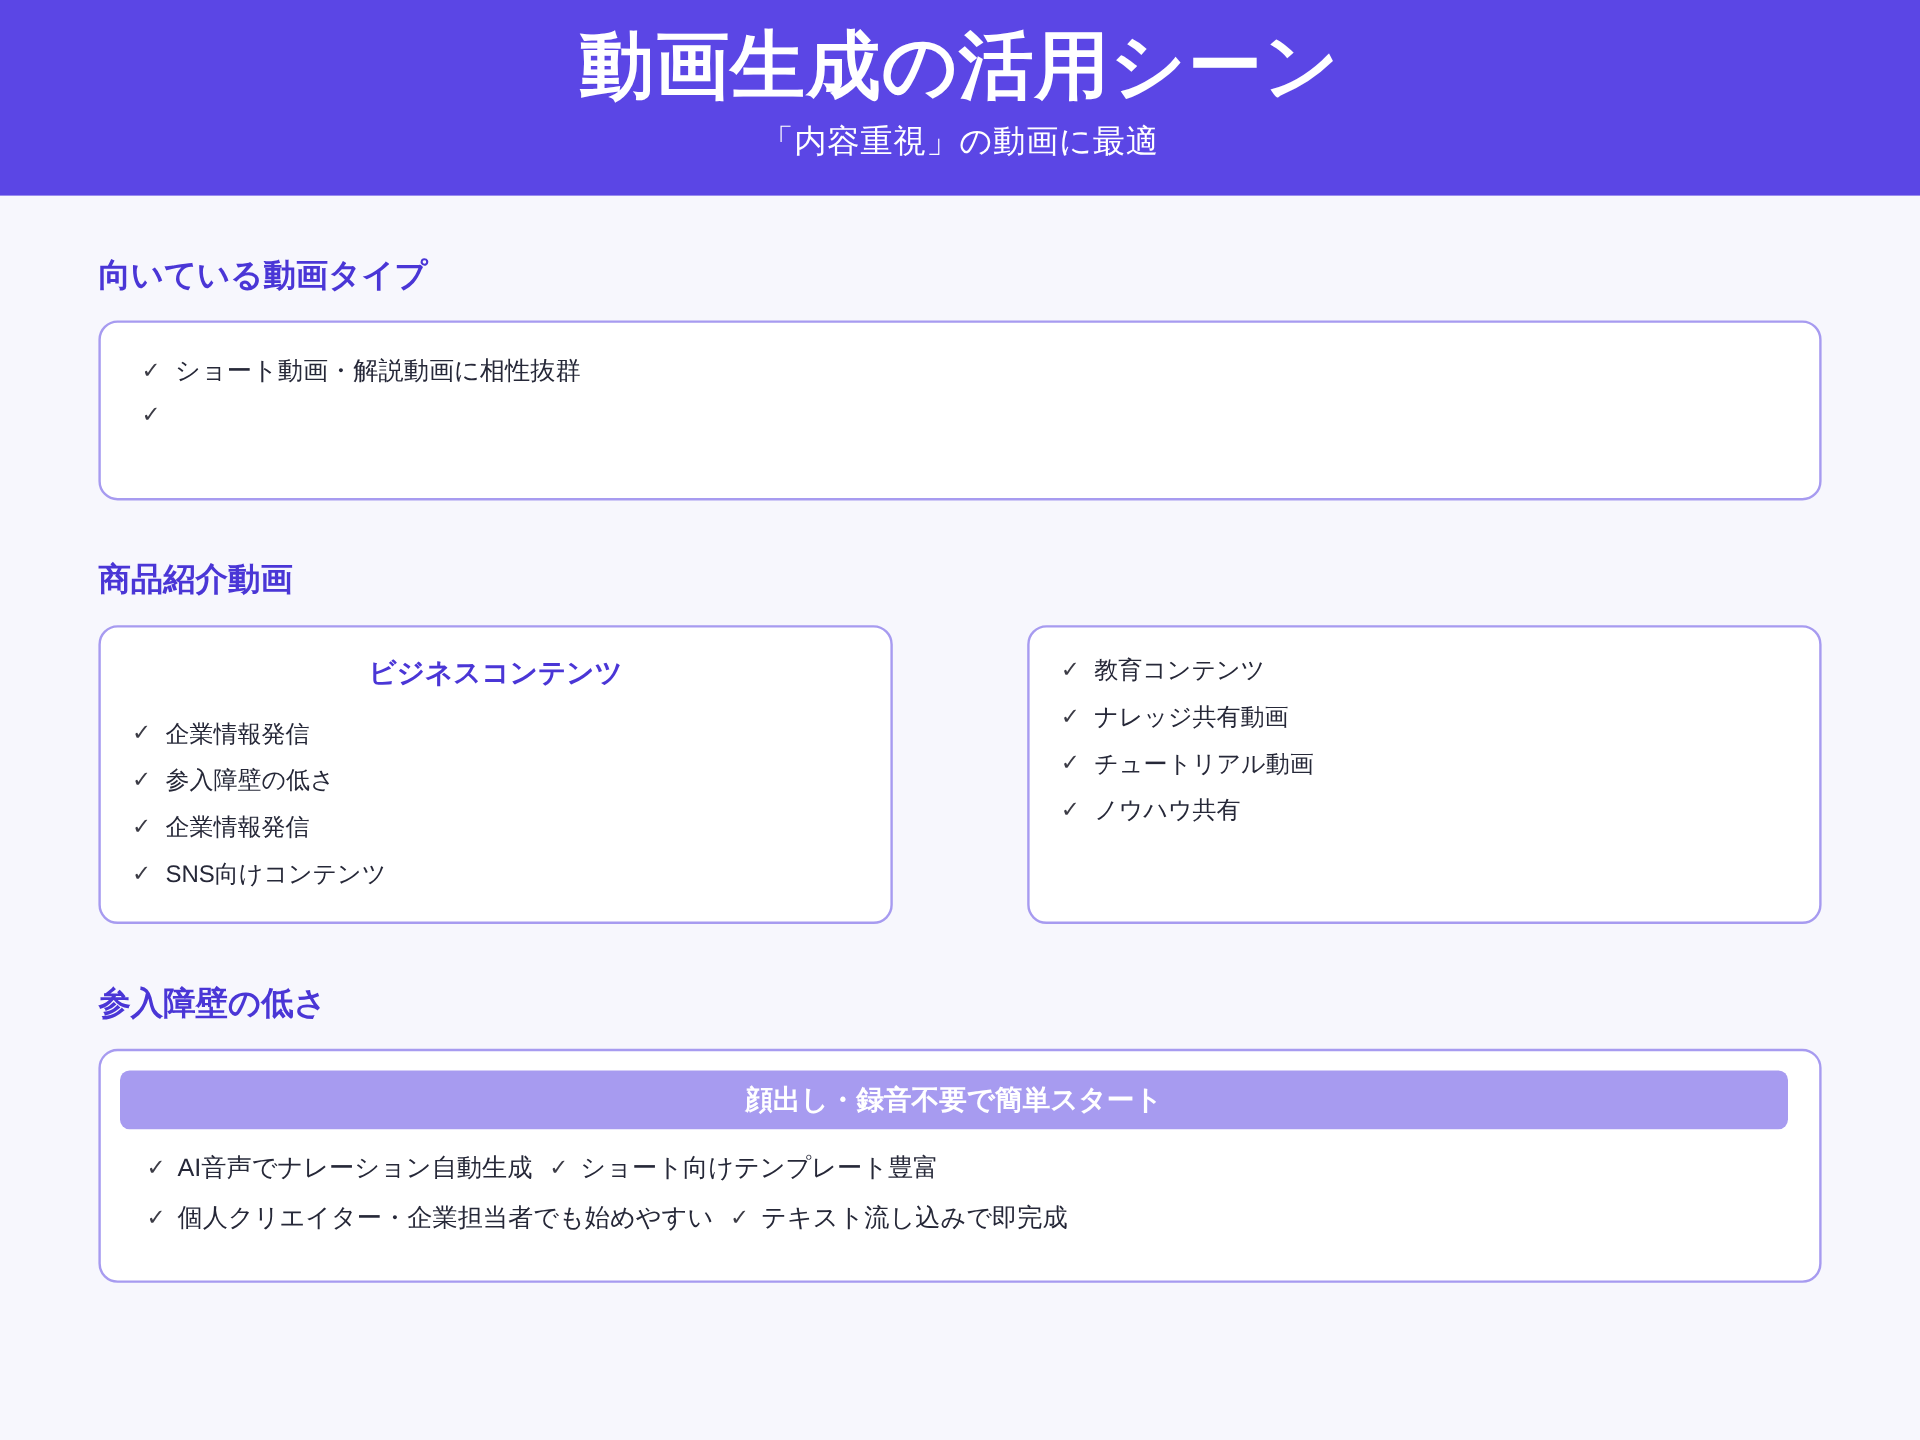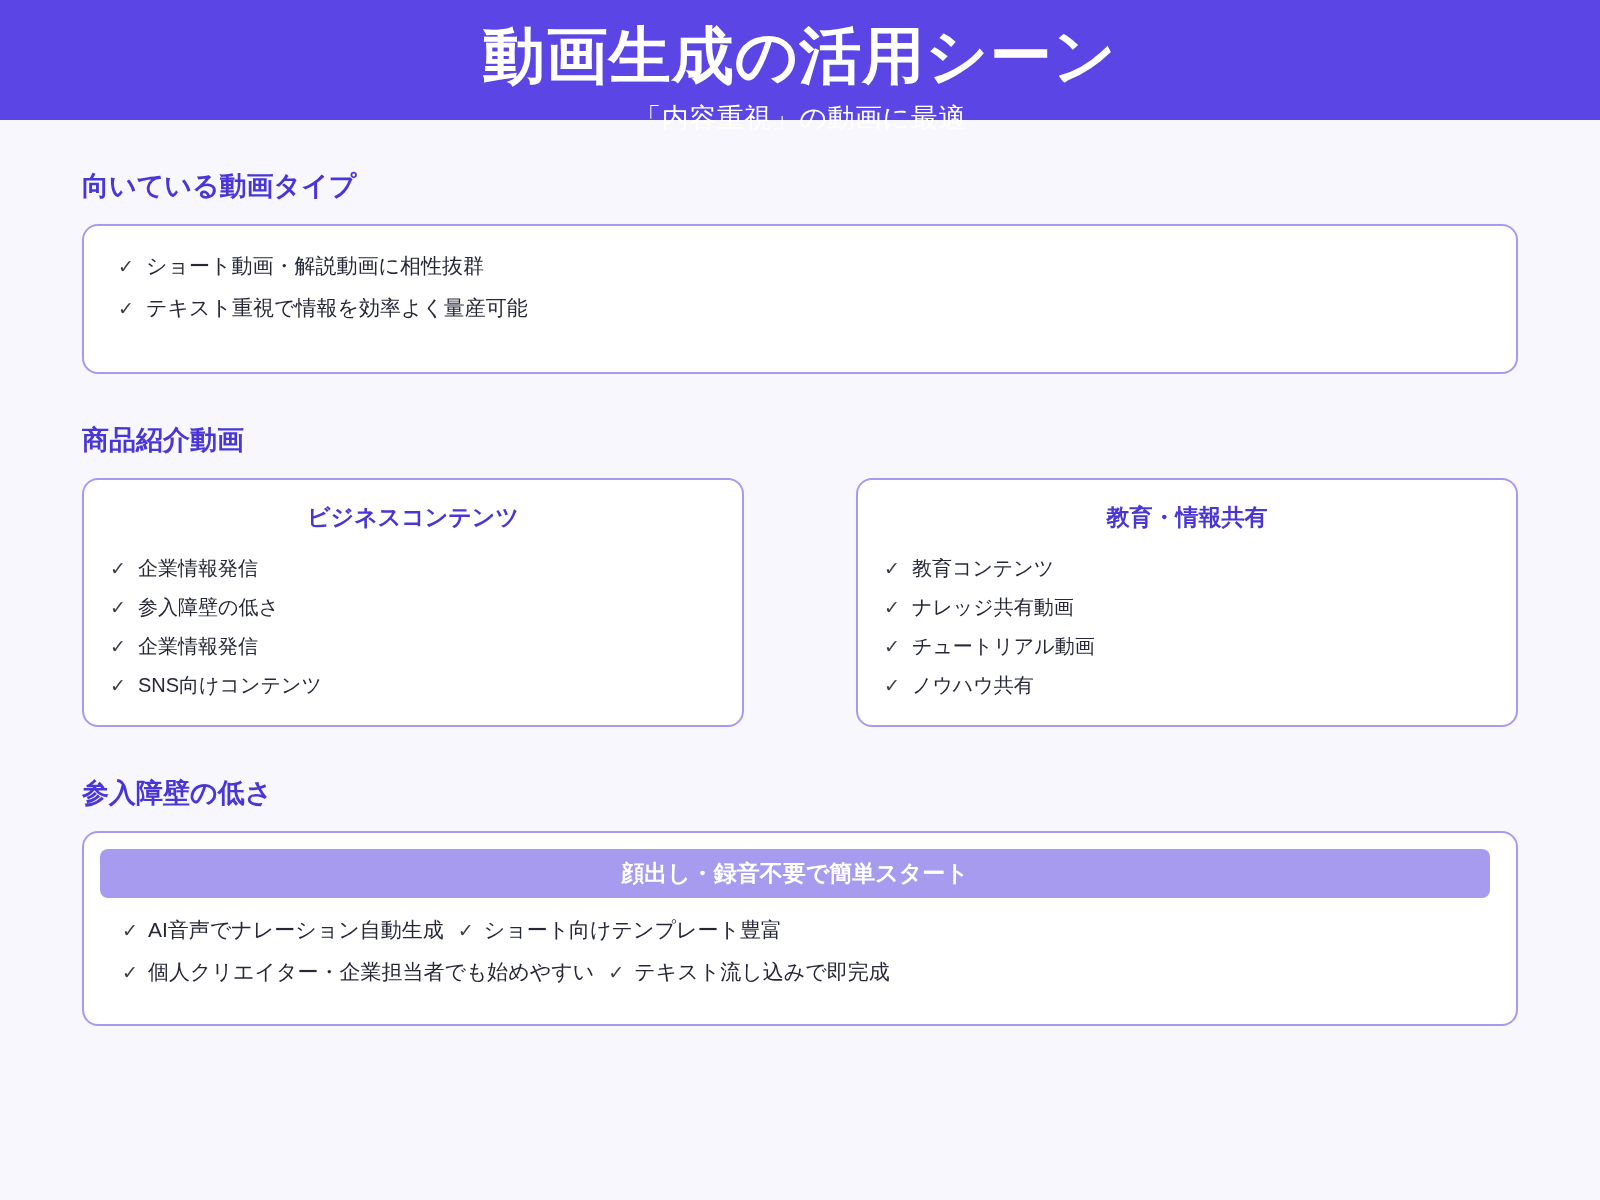--- a/index.html
+++ b/index.html
@@ -12,21 +12,21 @@
     background: #f7f7fd;
     font-family: "Liberation Sans", "DejaVu Sans", sans-serif;
     color: #1f2233;
     overflow: hidden;
   }
 
   
   .header {
     background: #5b46e5;
     width: 100%;
-    height: 120px;
+    height: 163px;
     box-sizing: border-box;
     padding-top: 22px;
     text-align: center;
   }
   .header-title {
     color: #ffffff;
     font-size: 62px;
     font-weight: bold;
     line-height: 1.1;
     letter-spacing: 1px;
@@ -150,21 +150,20 @@
 <div class="content">
 
   <h2 class="section-title">向いている動画タイプ</h2>
   <div class="card card-types">
     <div class="bullet-row">
       <span class="check">✓</span>
       <span>ショート動画・解説動画に相性抜群</span>
     </div>
     <div class="bullet-row">
       <span class="check">✓</span>
-      <span>テキスト重視で情報を効率よく量産可能</span>
     </div>
   </div>
 
   <h2 class="section-title">商品紹介動画</h2>
   <div class="two-col">
 
     <div class="card col-card">
       <div class="col-title">ビジネスコンテンツ</div>
       <div class="col-item">
         <span class="check">✓</span>
@@ -178,21 +177,20 @@
         <span class="check">✓</span>
         <span>企業情報発信</span>
       </div>
       <div class="col-item">
         <span class="check">✓</span>
         <span>SNS向けコンテンツ</span>
       </div>
     </div>
 
     <div class="card col-card">
-      <div class="col-title">教育・情報共有</div>
       <div class="col-item">
         <span class="check">✓</span>
         <span>教育コンテンツ</span>
       </div>
       <div class="col-item">
         <span class="check">✓</span>
         <span>ナレッジ共有動画</span>
       </div>
       <div class="col-item">
         <span class="check">✓</span>

